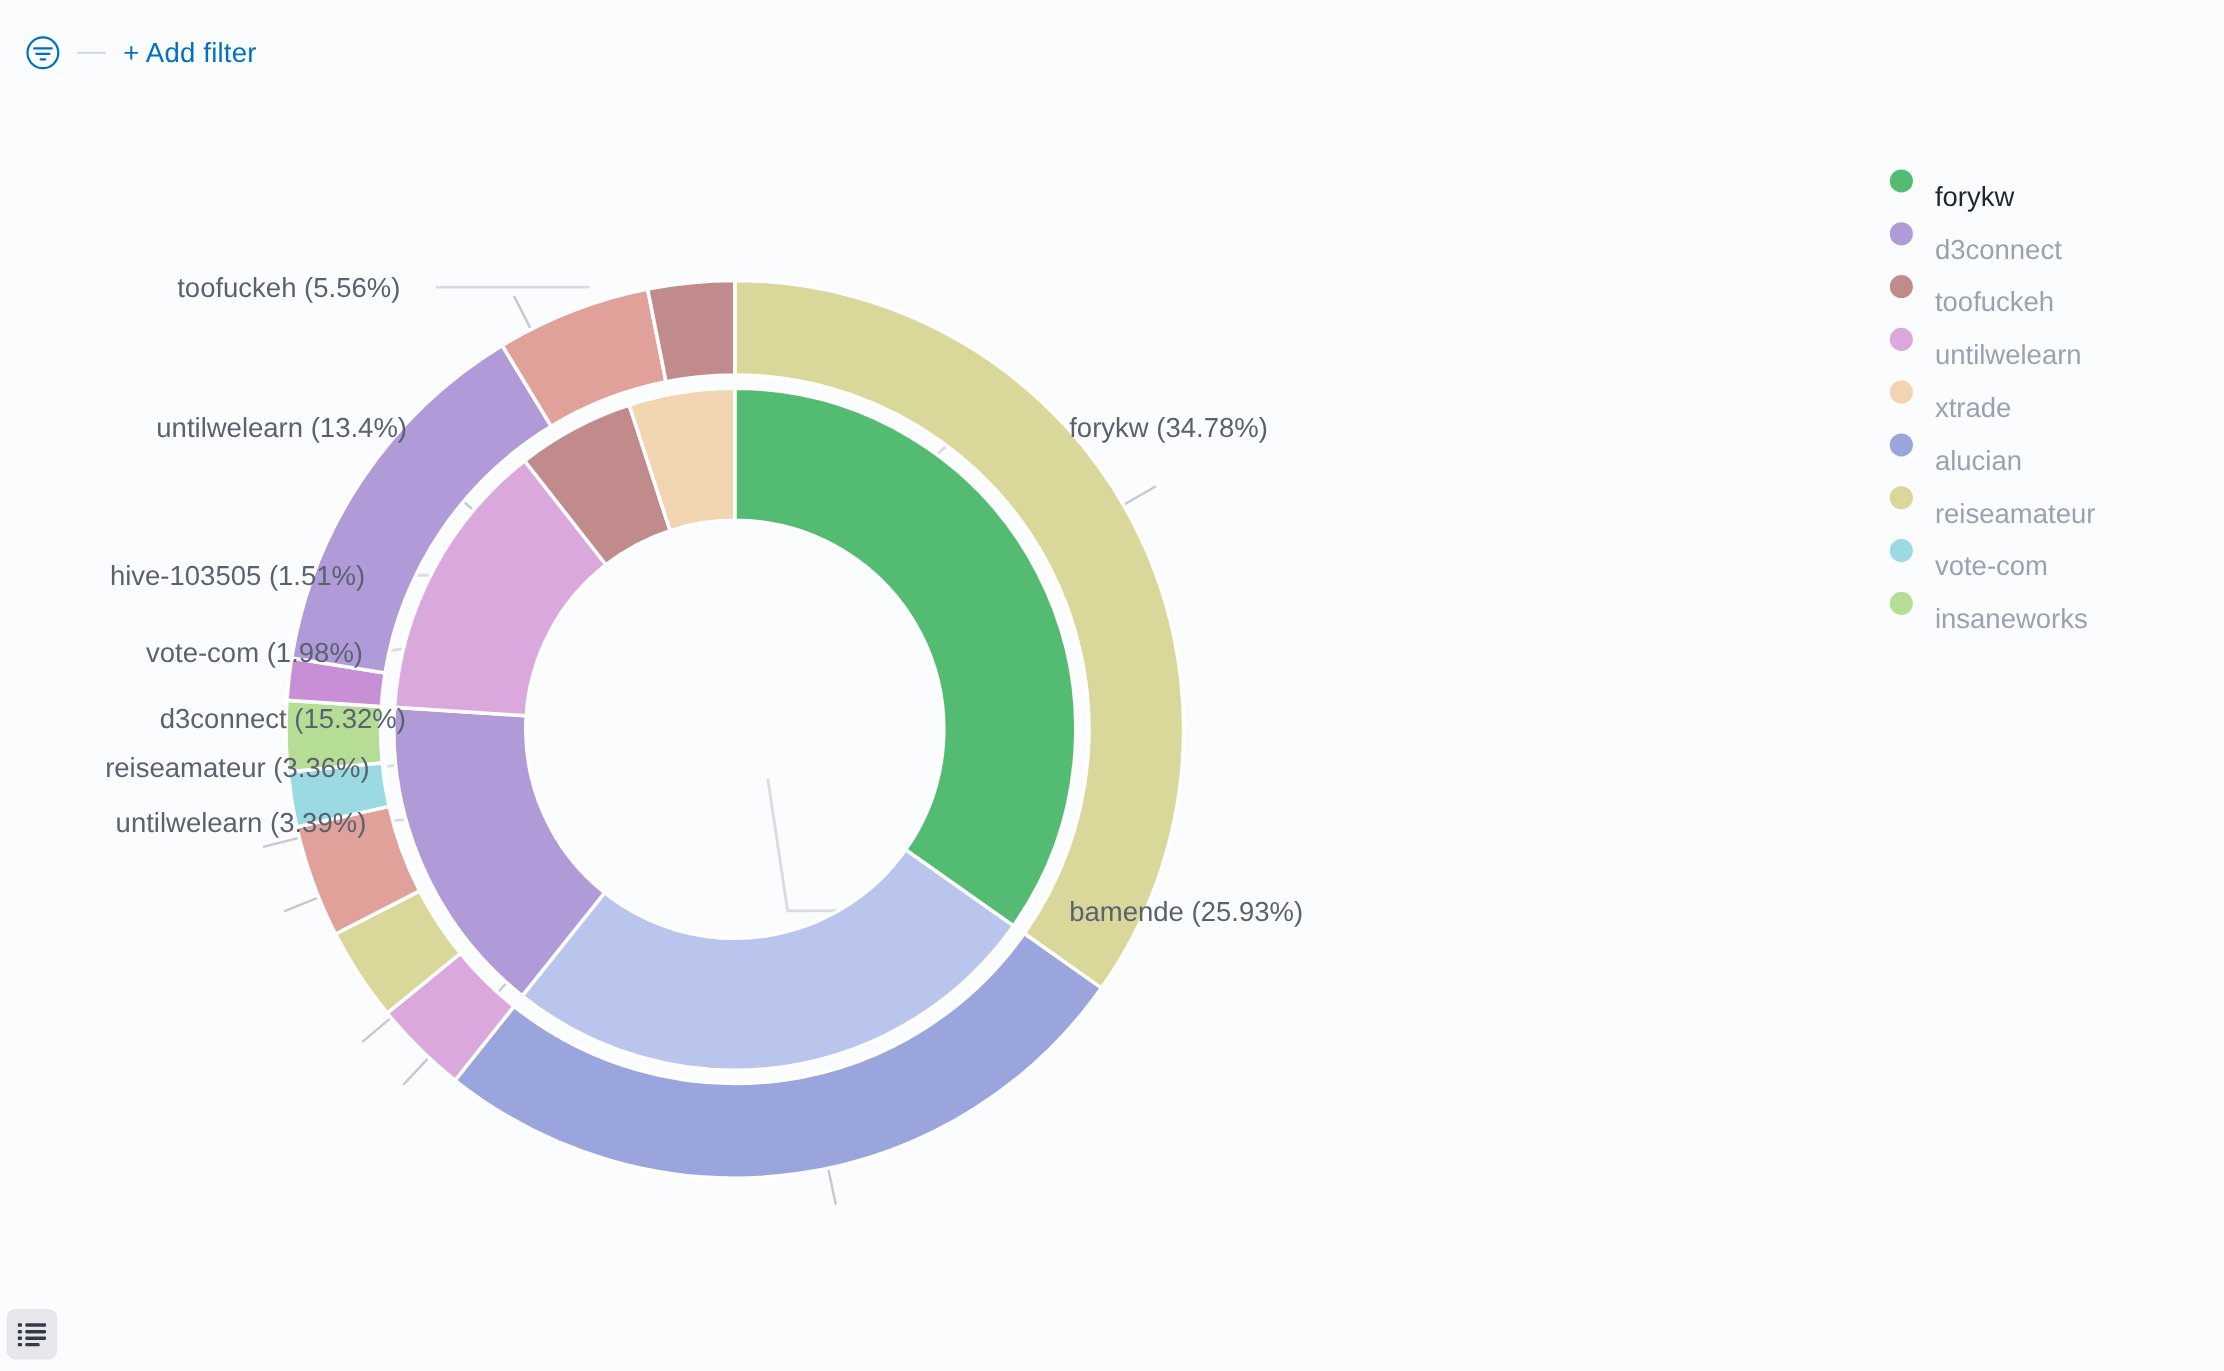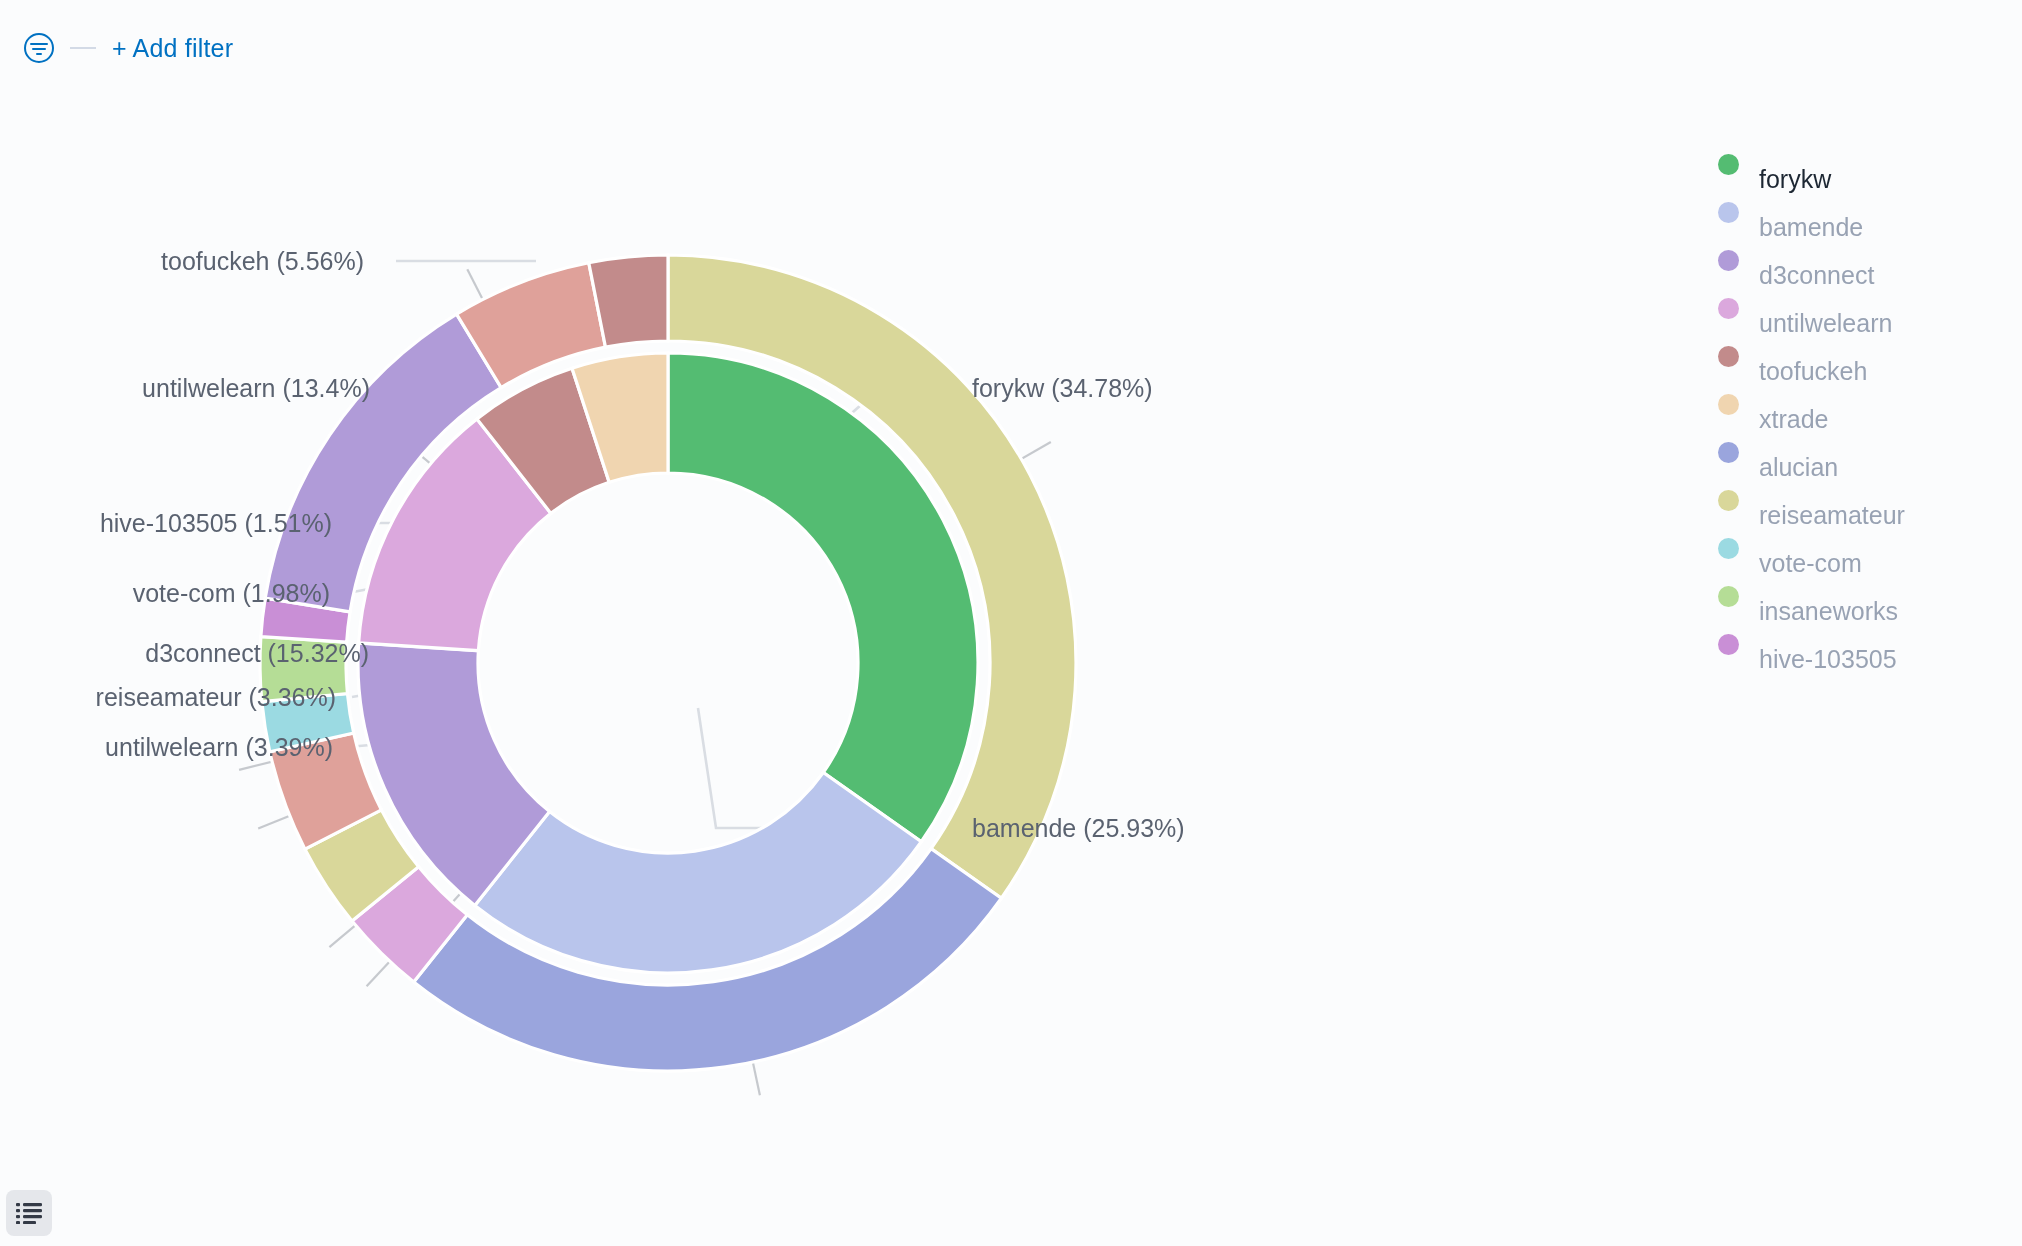--- a/index.html
+++ b/index.html
@@ -137,34 +137,30 @@
         </g>
     </svg>
   </div>
 
   <div class="legend">
       <div class="legend-item active">
         <span class="legend-dot" style="background: rgb(84, 188, 114);"></span>
         <span class="legend-label">forykw</span>
       </div>
       <div class="legend-item">
-        <span class="legend-dot" style="background: rgb(185, 197, 236);"></span>
-        <span class="legend-label">bamende</span>
-      </div>
-      <div class="legend-item">
         <span class="legend-dot" style="background: rgb(176, 155, 216);"></span>
         <span class="legend-label">d3connect</span>
       </div>
       <div class="legend-item">
+        <span class="legend-dot" style="background: rgb(194, 139, 139);"></span>
+        <span class="legend-label">toofuckeh</span>
+      </div>
+      <div class="legend-item">
         <span class="legend-dot" style="background: rgb(219, 168, 221);"></span>
         <span class="legend-label">untilwelearn</span>
-      </div>
-      <div class="legend-item">
-        <span class="legend-dot" style="background: rgb(194, 139, 139);"></span>
-        <span class="legend-label">toofuckeh</span>
       </div>
       <div class="legend-item">
         <span class="legend-dot" style="background: rgb(240, 213, 176);"></span>
         <span class="legend-label">xtrade</span>
       </div>
       <div class="legend-item">
         <span class="legend-dot" style="background: rgb(154, 165, 221);"></span>
         <span class="legend-label">alucian</span>
       </div>
       <div class="legend-item">
@@ -172,24 +168,20 @@
         <span class="legend-label">reiseamateur</span>
       </div>
       <div class="legend-item">
         <span class="legend-dot" style="background: rgb(155, 218, 226);"></span>
         <span class="legend-label">vote-com</span>
       </div>
       <div class="legend-item">
         <span class="legend-dot" style="background: rgb(181, 221, 150);"></span>
         <span class="legend-label">insaneworks</span>
       </div>
-      <div class="legend-item">
-        <span class="legend-dot" style="background: rgb(201, 143, 214);"></span>
-        <span class="legend-label">hive-103505</span>
-      </div>
     </div>
 
   <div class="list-toggle">
     <svg width="26" height="22" viewBox="0 0 26 22">
       <g fill="#343a46">
         <rect x="0" y="1" width="4" height="3.2" rx="1"></rect>
           <rect x="7" y="1" width="19" height="3.2" rx="1.3"></rect>
         <rect x="0" y="7" width="4" height="3.2" rx="1"></rect>
           <rect x="7" y="7" width="19" height="3.2" rx="1.3"></rect>
         <rect x="0" y="13" width="4" height="3.2" rx="1"></rect>

